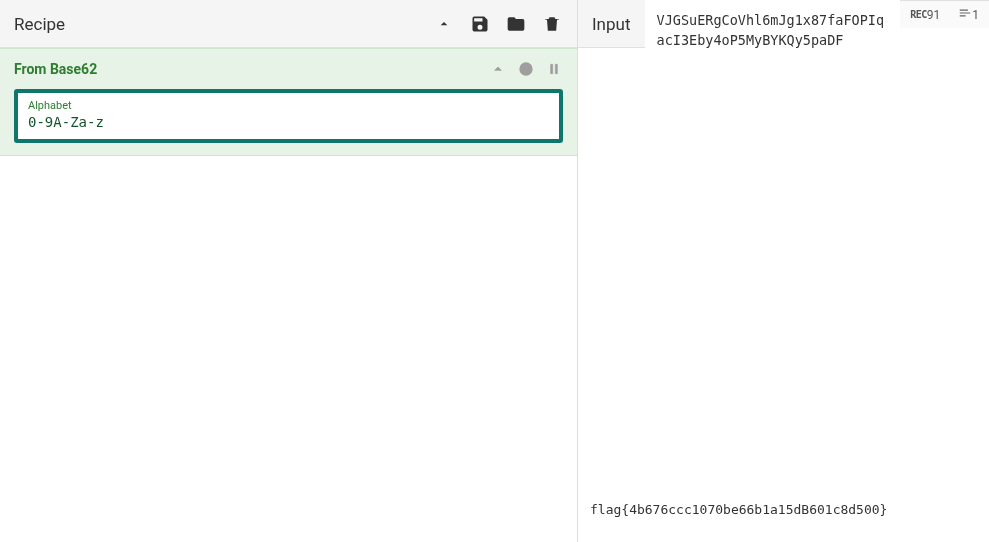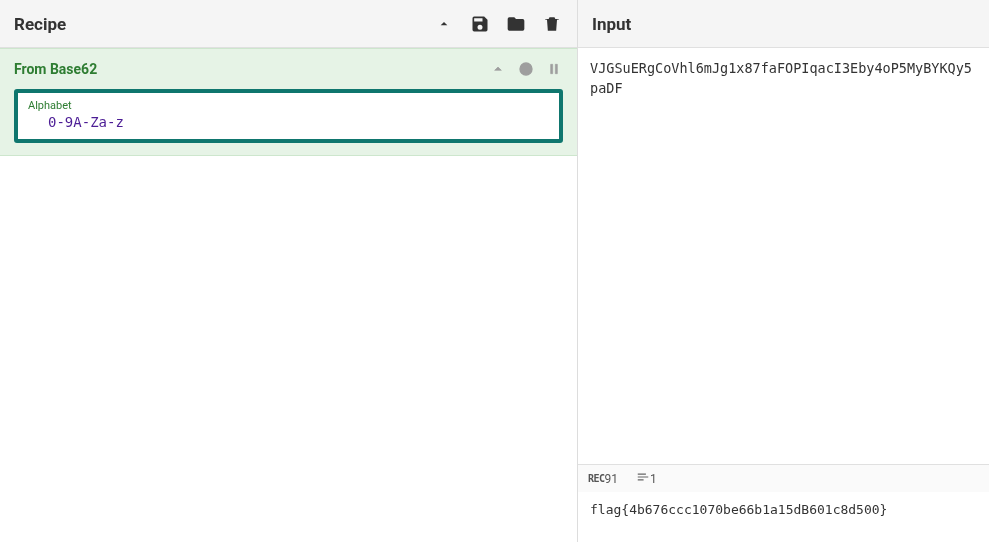--- a/index.html
+++ b/index.html
@@ -3,41 +3,41 @@
 <meta charset="utf-8">
 <style>
   * { box-sizing: border-box; margin: 0; padding: 0; }
   html, body { width: 989px; height: 542px; font-family: -apple-system, BlinkMacSystemFont, "Segoe UI", Roboto, Arial, sans-serif; background: #fff; color: #333; overflow: hidden; }
   .app { display: flex; width: 100%; height: 100%; }
   .left { width: 578px; border-right: 1px solid #ddd; display: flex; flex-direction: column; }
   .right { flex: 1; display: flex; flex-direction: column; }
 
   
   .panel-header { display: flex; align-items: center; height: 48px; padding: 0 14px; background: #f5f5f5; border-bottom: 1px solid #e0e0e0; }
-  .panel-title { font-size: 17px; font-weight: 700; color: #333; }
+  .panel-title { font-size: 17px; font-weight: 400; color: #333; }
   .spacer { flex: 1; }
   .hicon { width: 22px; height: 22px; margin-left: 14px; display: inline-flex; align-items: center; justify-content: center; color: #333; cursor: pointer; }
   .hicon svg { width: 20px; height: 20px; fill: currentColor; }
   .chev svg { width: 16px; height: 16px; }
 
   
   .recipe-body { flex: 1; overflow: auto; background: #fff; }
   .operation { background: #e6f3e6; border-top: 1px solid #cde6cd; border-bottom: 1px solid #cde6cd; padding-bottom: 12px; }
   .op-header { display: flex; align-items: center; height: 40px; padding: 0 14px; }
   .op-title { font-size: 14px; font-weight: 700; color: #2e7d32; }
   .op-icons { display: flex; align-items: center; gap: 10px; color: #9e9e9e; }
   .op-icons .mini { width: 18px; height: 18px; display: inline-flex; align-items: center; justify-content: center; cursor: pointer; }
   .op-icons .mini svg { width: 16px; height: 16px; fill: currentColor; stroke: currentColor; }
 
   .op-field { margin: 0 14px; background: #fff; border: 4px solid #0f766e; border-radius: 3px; padding: 6px 10px 8px 10px; }
   .op-label { font-size: 11px; color: #2e7d32; }
-  .op-input { width: 100%; border: none; outline: none; font-family: "Consolas","Menlo",monospace; font-size: 14px; color: #4c1d95; background: transparent; padding-top: 2px; margin-left: 20px; }
+  .op-input { width: 100%; border: none; outline: none; font-family: "Consolas","Menlo",monospace; font-size: 14px; color: #14532d; background: transparent; padding-top: 2px; }
 
   
-  .input-area { flex: 1; display: flex; flex-direction: column; }
+  .input-area { flex: 1; display: flex; flex-direction: row; }
   .input-text { flex: 1; padding: 10px 12px; font-family: "Consolas","Menlo",monospace; font-size: 13.5px; color: #333; line-height: 1.5; overflow: auto; border: none; outline: none; resize: none; width: 100%; }
 
   
   .status { height: 28px; border-top: 1px solid #e0e0e0; display: flex; align-items: center; padding: 0 10px; font-size: 12px; color: #555; gap: 0; background: #fafafa; }
   .status .tag { font-family: "Consolas","Menlo",monospace; font-size: 10px; font-weight: 700; letter-spacing: -0.5px; }
   .status .sep { width: 18px; }
   .status svg { width: 14px; height: 14px; fill: #666; }
 
   
   .output-area { display: flex; flex-direction: column; }

